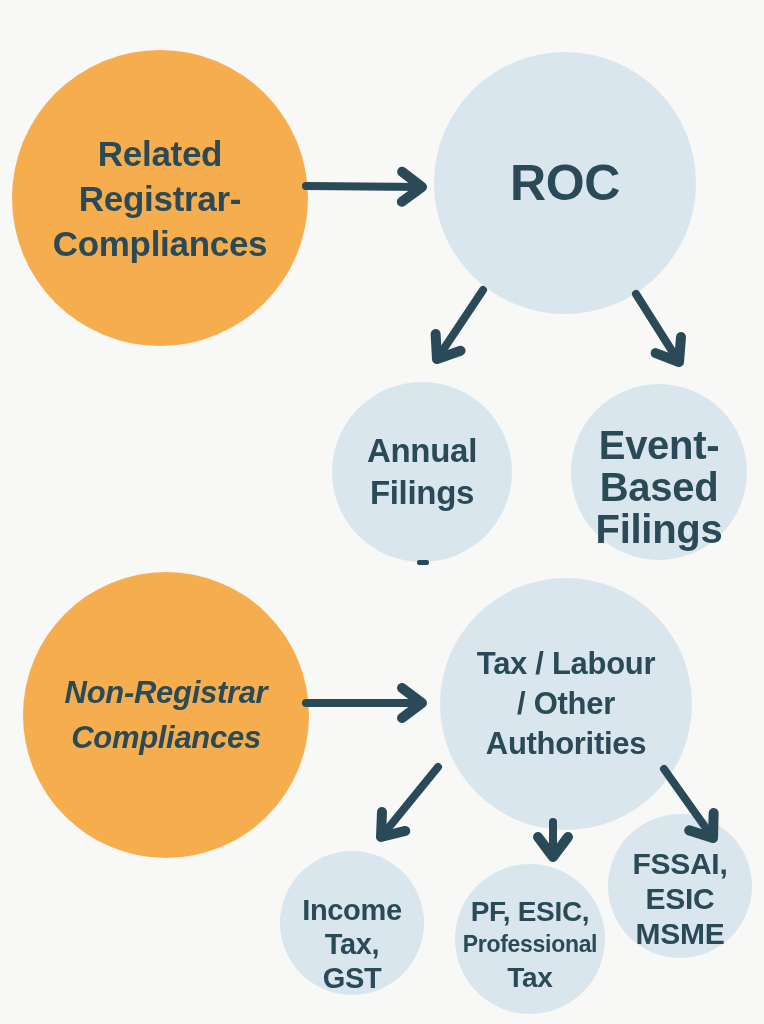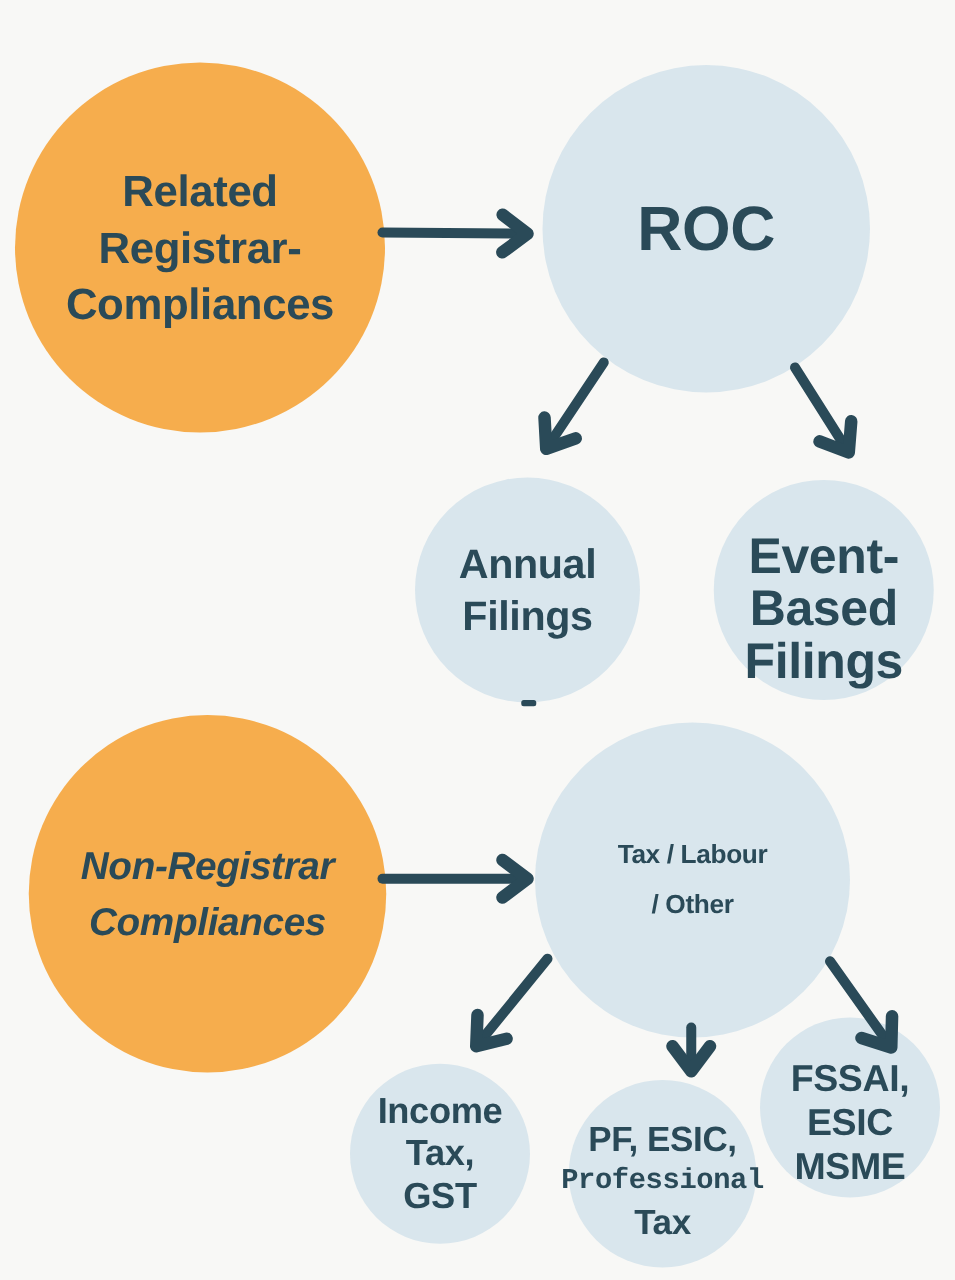--- a/index.html
+++ b/index.html
@@ -35,24 +35,24 @@
     z-index:1;
   }
   .orange{background:var(--orange);}
   .blue{background:var(--blue);}
 
   .c-registrar{left:12px;top:50px;width:296px;height:296px;font-size:35px;line-height:45px;}
   .c-roc{left:434px;top:52px;width:262px;height:262px;font-size:50px;line-height:56px;}
   .c-annual{left:332px;top:382px;width:180px;height:180px;font-size:33px;line-height:42px;}
   .c-event{left:571px;top:384px;width:176px;height:176px;font-size:40px;line-height:42px;padding-top:30px;align-items:center;}
   .c-nonreg{left:23px;top:572px;width:286px;height:286px;font-size:31px;line-height:45px;font-style:italic;}
-  .c-tax{left:428px;top:578px;width:252px;height:252px;font-size:21px;line-height:40px;}
-  .c-income{left:280px;top:851px;width:144px;height:144px;font-size:29px;line-height:34px;}
+  .c-tax{left:440px;top:578px;width:252px;height:252px;font-size:31px;line-height:40px;}
+  .c-income{left:280px;top:851px;width:144px;height:144px;font-size:29px;line-height:34px;justify-content:flex-end;}
   .c-pf{left:455px;top:864px;width:150px;height:150px;font-size:28px;line-height:33px;padding-top:10px;}
-  .c-pf .line:nth-child(2){font-size:23px;font-family:Liberation Mono, monospace;}
+  .c-pf .line:nth-child(2){font-size:23px;}
   .c-fssai{left:608px;top:814px;width:144px;height:144px;font-size:30px;line-height:35px;padding-top:24px;}
 
   .arrows{
     position:absolute;
     left:0;top:0;
     width:764px;height:1024px;
     z-index:2;
     pointer-events:none;
   }
   .stray{
@@ -91,20 +91,21 @@
   </div>
 
   <div class="circle orange c-nonreg">
     <div class="line">Non-Registrar</div>
     <div class="line">Compliances</div>
   </div>
 
   <div class="circle blue c-tax">
     <div class="line">Tax / Labour</div>
     <div class="line">/ Other</div>
+    <div class="line">Authorities</div>
   </div>
 
   <div class="circle blue c-income">
     <div class="line">Income</div>
     <div class="line">Tax,</div>
     <div class="line">GST</div>
   </div>
 
   <div class="circle blue c-pf">
     <div class="line">PF, ESIC,</div>

